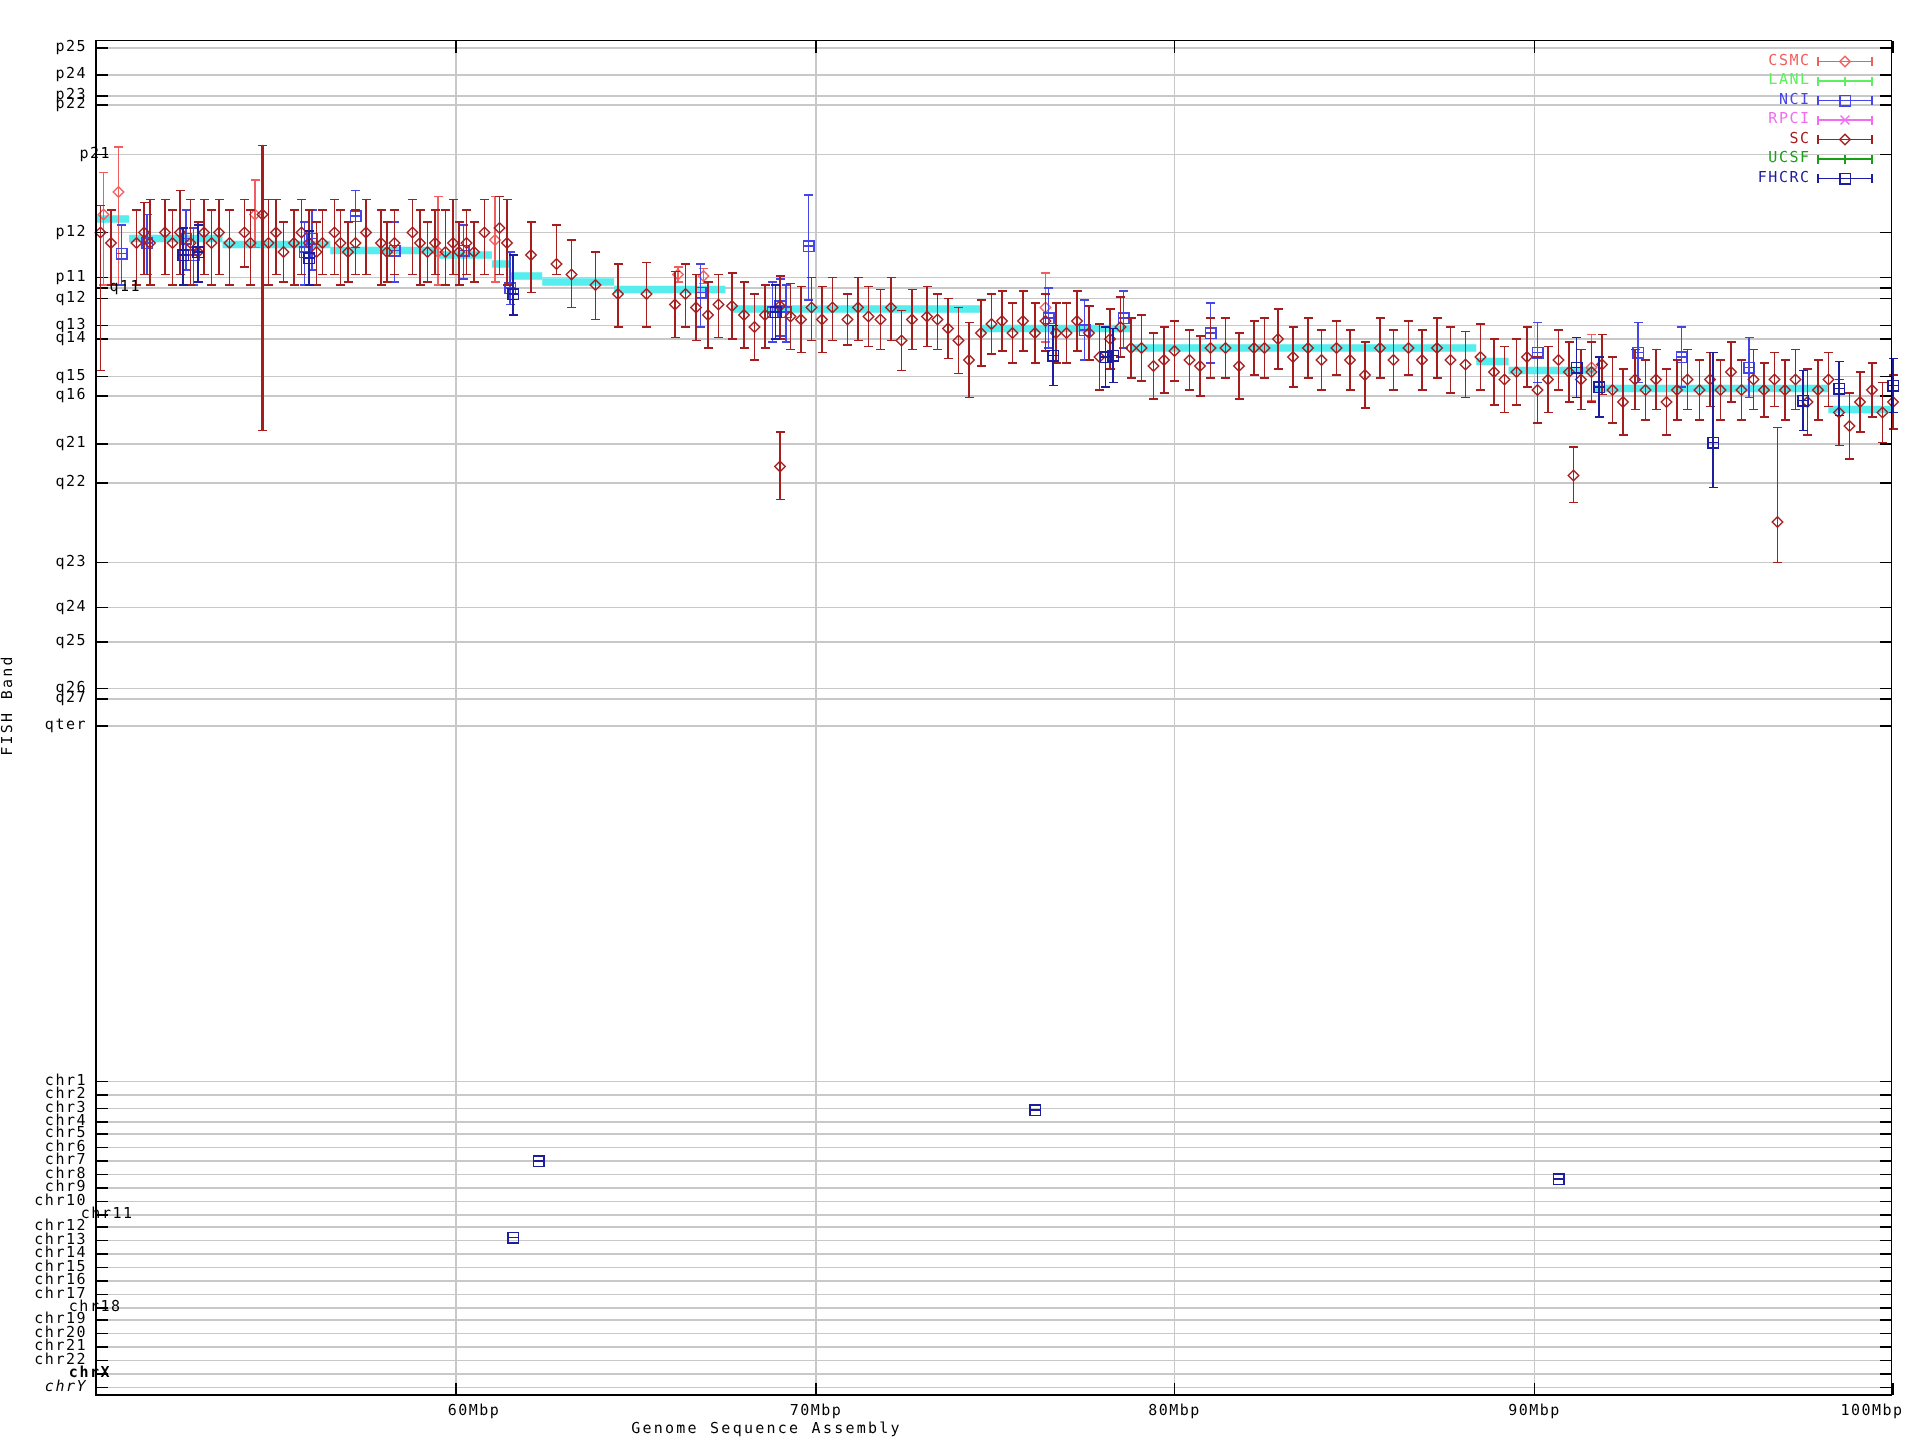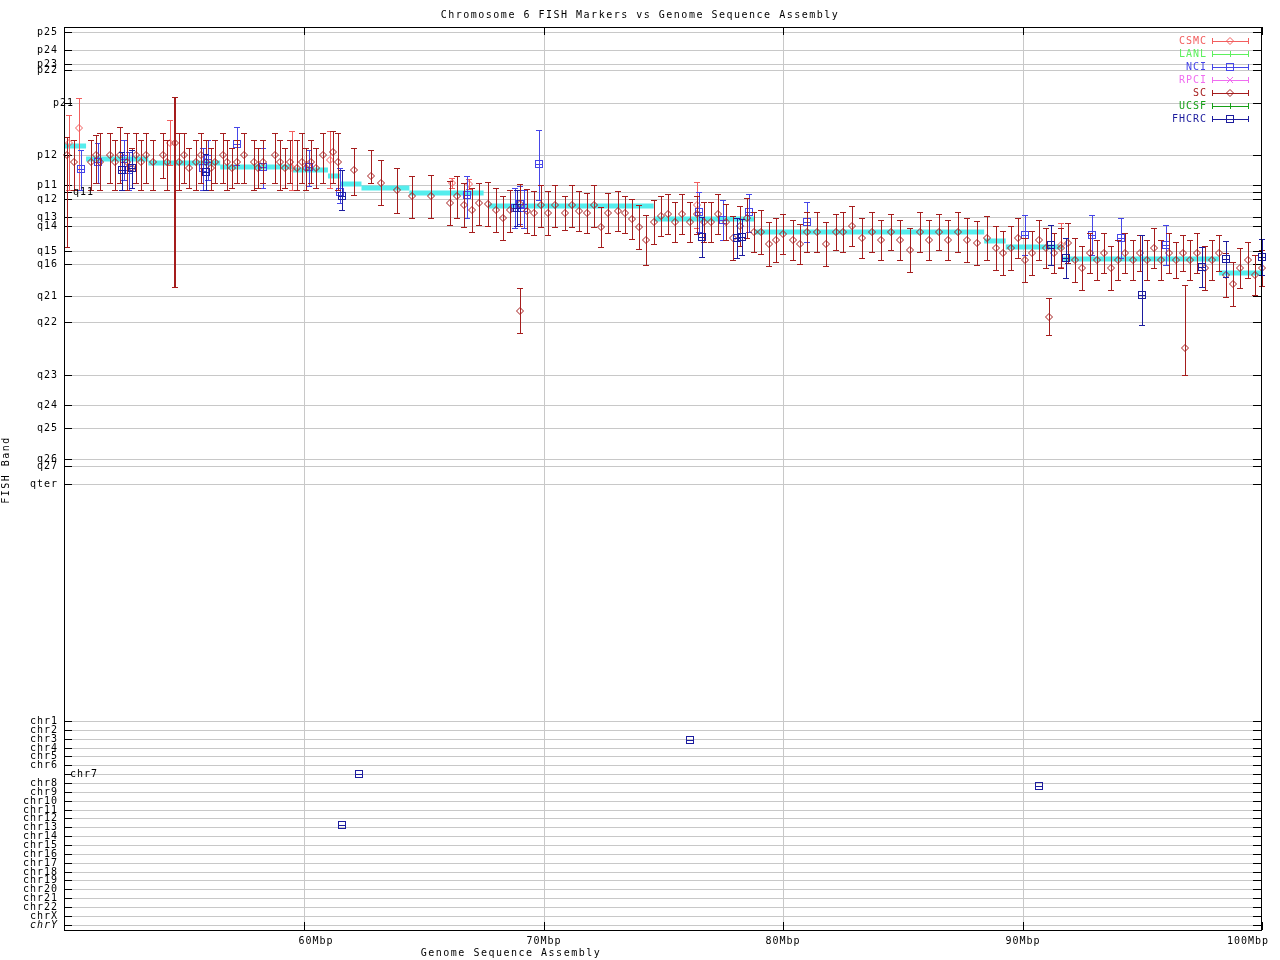--- a/index.html
+++ b/index.html
@@ -1084,21 +1084,20 @@
       <line x1="1212" y1="103" x2="1212" y2="109" stroke="#16a016" stroke-width="1" shape-rendering="crispEdges"></line>
       <line x1="1248" y1="103" x2="1248" y2="109" stroke="#16a016" stroke-width="1" shape-rendering="crispEdges"></line>
       <line x1="1227" y1="106" x2="1233" y2="106" stroke="#16a016" stroke-width="1" shape-rendering="crispEdges"></line>
       <line x1="1230" y1="103" x2="1230" y2="109" stroke="#16a016" stroke-width="1" shape-rendering="crispEdges"></line>
       <line x1="1212" y1="119" x2="1248" y2="119" stroke="#1d1d9e" stroke-width="1" shape-rendering="crispEdges"></line>
       <line x1="1212" y1="116" x2="1212" y2="122" stroke="#1d1d9e" stroke-width="1" shape-rendering="crispEdges"></line>
       <line x1="1248" y1="116" x2="1248" y2="122" stroke="#1d1d9e" stroke-width="1" shape-rendering="crispEdges"></line>
       <rect x="1226.5" y="115.5" width="7" height="7" fill="none" stroke="#1d1d9e" shape-rendering="crispEdges"></rect>
       <line x1="1226.5" y1="119" x2="1233.5" y2="119" stroke="#1d1d9e" stroke-width="1" shape-rendering="crispEdges"></line>
     </svg>
-  <div id="title" class="lbl">Chromosome 6 FISH Markers vs Genome Sequence Assembly</div>
   <div id="xlabel" class="lbl">Genome Sequence Assembly</div>
   <div id="ylabel" class="lbl">FISH Band</div>
   <div id="labels">
       <div class="lbl band-lbl" style="left: 0px; top: 27px; text-align: right;">p25</div>
       <div class="lbl band-lbl" style="left: 0px; top: 45px;">p24</div>
       <div class="lbl band-lbl" style="left: 0px; top: 59px;">p23</div>
       <div class="lbl band-lbl" style="left: 0px; top: 65px;">p22</div>
       <div class="lbl band-lbl" style="left: 16px; top: 98px;">p21</div>
       <div class="lbl band-lbl" style="left: 0px; top: 150px;">p12</div>
       <div class="lbl band-lbl" style="left: 0px; top: 180px;">p11</div>
@@ -1115,37 +1114,37 @@
       <div class="lbl band-lbl" style="left: 0px; top: 423px;">q25</div>
       <div class="lbl band-lbl" style="left: 0px; top: 454px;">q26</div>
       <div class="lbl band-lbl" style="left: 0px; top: 461px;">q27</div>
       <div class="lbl band-lbl" style="left: 0px; top: 479px;">qter</div>
       <div class="lbl band-lbl" style="left: 0px; top: 716px;">chr1</div>
       <div class="lbl band-lbl" style="left: 0px; top: 725px;">chr2</div>
       <div class="lbl band-lbl" style="left: 0px; top: 734px;">chr3</div>
       <div class="lbl band-lbl" style="left: 0px; top: 743px; text-align: right;">chr4</div>
       <div class="lbl band-lbl" style="left: 0px; top: 751px;">chr5</div>
       <div class="lbl band-lbl" style="left: 0px; top: 760px;">chr6</div>
-      <div class="lbl band-lbl" style="left: 0px; top: 769px; padding-left: 40px;">chr7</div>
+      <div class="lbl band-lbl" style="left: 0px; top: 769px;">chr7</div>
       <div class="lbl band-lbl" style="left: 0px; top: 778px;">chr8</div>
       <div class="lbl band-lbl" style="left: 0px; top: 787px;">chr9</div>
       <div class="lbl band-lbl" style="left: 0px; top: 796px;">chr10</div>
-      <div class="lbl band-lbl" style="left: 0px; top: 805px;">chr11</div>
+      <div class="lbl band-lbl" style="left: 0px; top: 805px; padding-left: 31px;">chr11</div>
       <div class="lbl band-lbl" style="left: 0px; top: 813px;">chr12</div>
       <div class="lbl band-lbl" style="left: 0px; top: 822px;">chr13</div>
       <div class="lbl band-lbl" style="left: 0px; top: 831px;">chr14</div>
       <div class="lbl band-lbl" style="left: 0px; top: 840px;">chr15</div>
       <div class="lbl band-lbl" style="left: 0px; top: 849px;">chr16</div>
       <div class="lbl band-lbl" style="left: 0px; top: 858px;">chr17</div>
-      <div class="lbl band-lbl" style="left: 0px; top: 867px;">chr18</div>
+      <div class="lbl band-lbl" style="left: 0px; top: 867px; padding-left: 23px;">chr18</div>
       <div class="lbl band-lbl" style="left: 0px; top: 875px;">chr19</div>
       <div class="lbl band-lbl" style="left: 0px; top: 884px;">chr20</div>
       <div class="lbl band-lbl" style="left: 0px; top: 893px;">chr21</div>
       <div class="lbl band-lbl" style="left: 0px; top: 902px;">chr22</div>
-      <div class="lbl band-lbl" style="left: 0px; top: 911px;">chrX</div>
+      <div class="lbl band-lbl" style="left: 16px; top: 911px; font-weight: bold;">chrX</div>
       <div class="lbl band-lbl" style="left: 0px; top: 920px; font-style: italic;">chrY</div>
       <div class="lbl xtick-lbl" style="left: 316px; top: 936px;">60Mbp</div>
       <div class="lbl xtick-lbl" style="left: 544px; top: 936px;">70Mbp</div>
       <div class="lbl xtick-lbl" style="left: 783px; top: 936px;">80Mbp</div>
       <div class="lbl xtick-lbl" style="left: 1023px; top: 936px;">90Mbp</div>
       <div class="lbl xtick-lbl" style="left: 1248px; top: 936px;">100Mbp</div>
       <div class="lbl legend-lbl" style="left: 1087px; top: 36px; color: rgb(242, 94, 94);">CSMC</div>
       <div class="lbl legend-lbl" style="left: 1087px; top: 49px; color: rgb(93, 240, 93);">LANL</div>
       <div class="lbl legend-lbl" style="left: 1087px; top: 62px; color: rgb(70, 70, 232);">NCI</div>
       <div class="lbl legend-lbl" style="left: 1087px; top: 75px; color: rgb(240, 109, 240);">RPCI</div>

